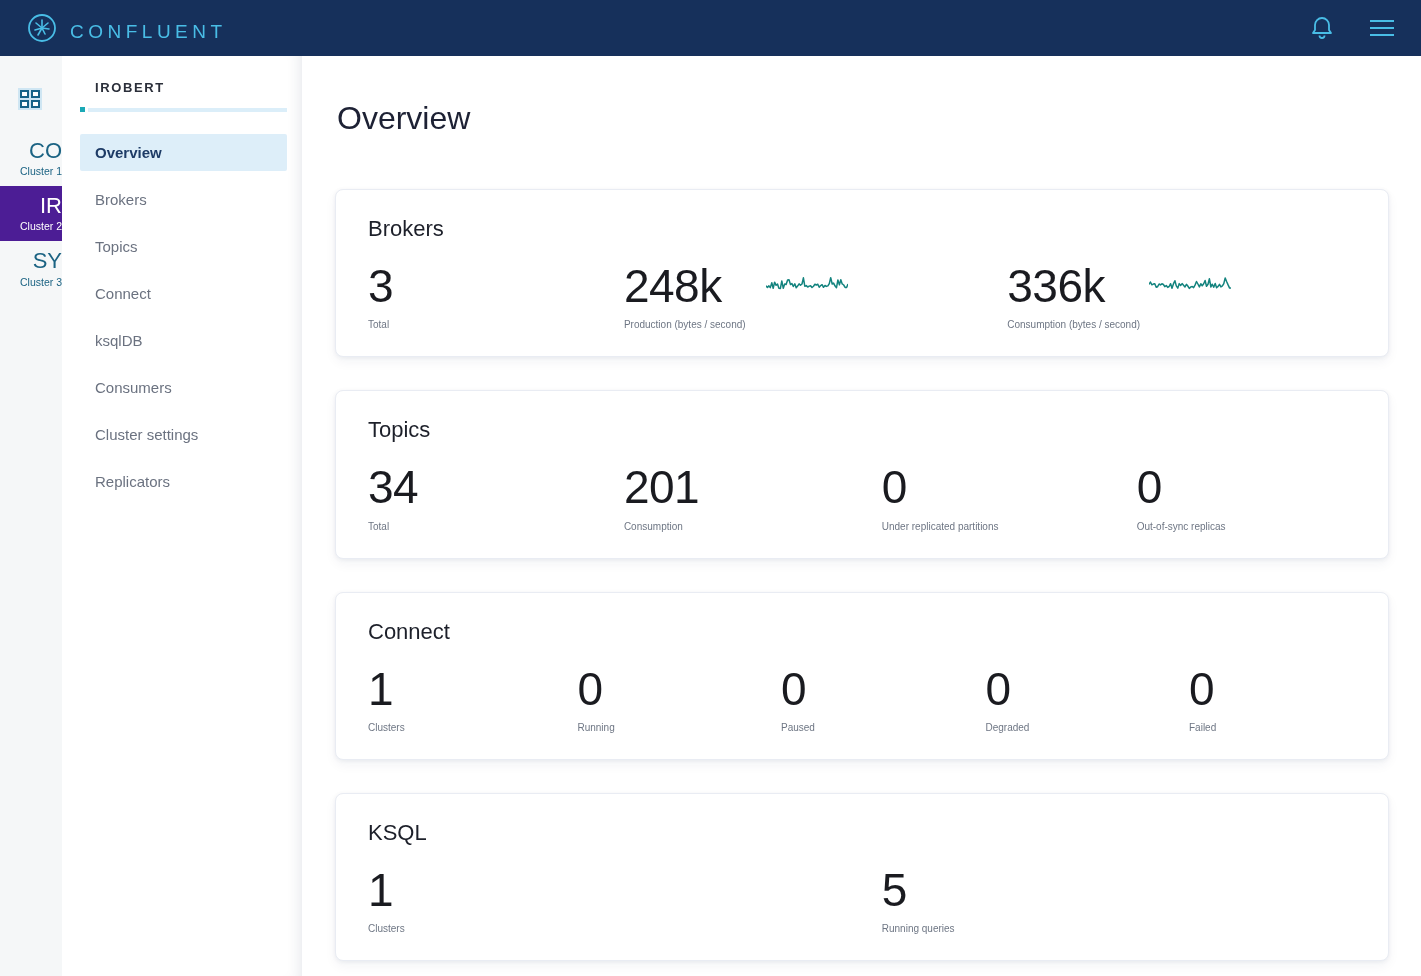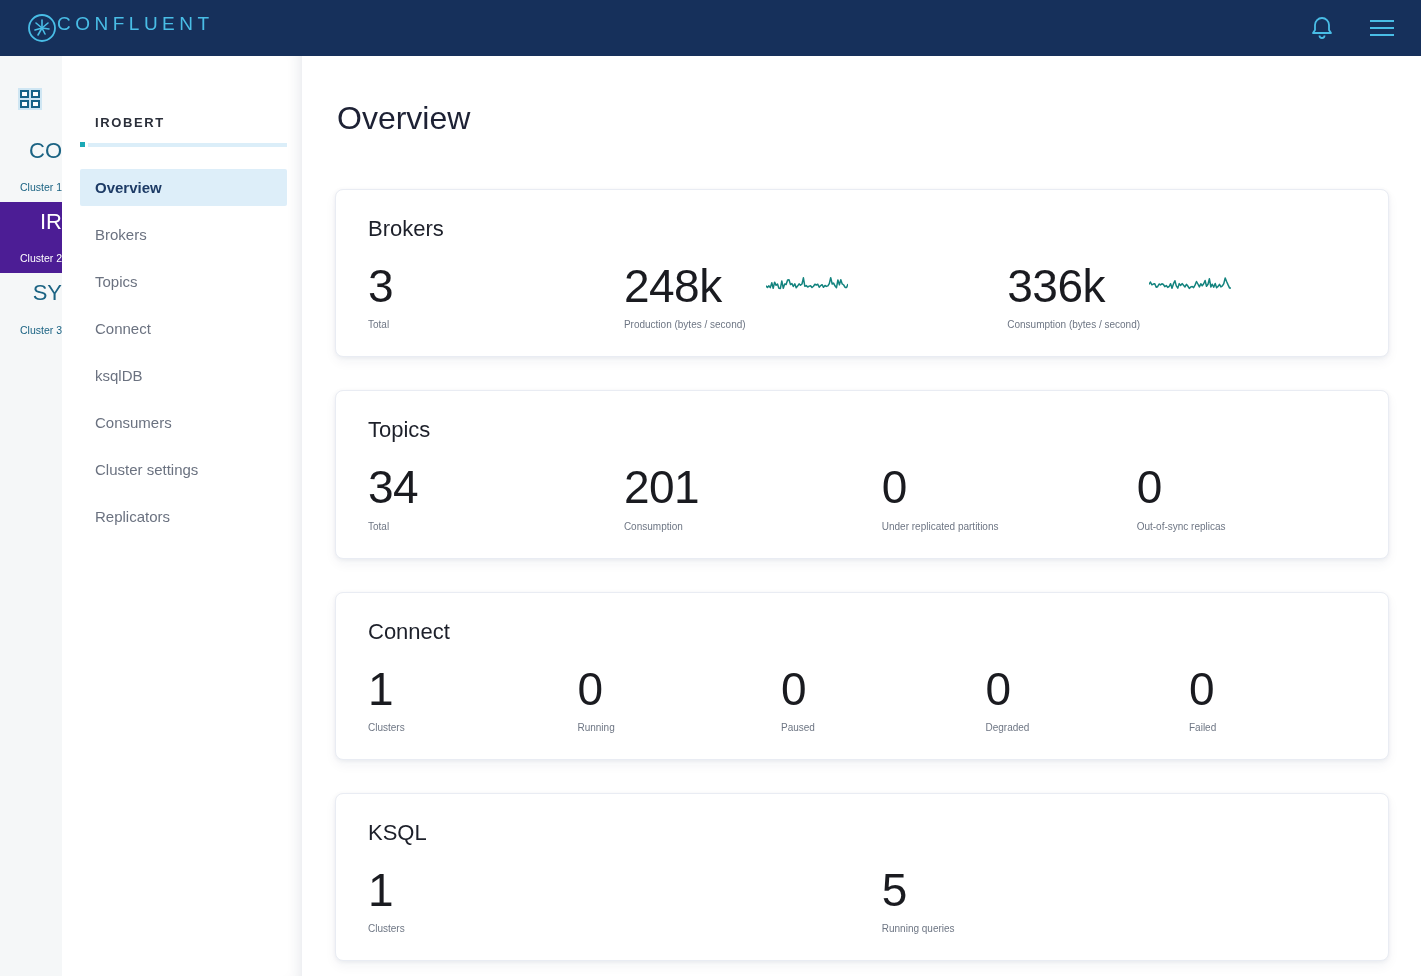--- a/index.html
+++ b/index.html
@@ -8,21 +8,21 @@
     width:1421px; height:976px; overflow:hidden;
     font-family:"Liberation Sans", sans-serif;
     background:#ffffff; color:#1d2134;
   }
 
   
   .topbar {
     height:56px; background:#16305b;
     display:flex; align-items:center; padding:0 27px;
   }
-  .brand { display:flex; align-items:flex-start; cursor:pointer; }
+  .brand { display:flex; align-items:flex-end; gap:13px; cursor:pointer; }
   .brand-text {
     color:#49bde6; font-size:19px; letter-spacing:4.5px; font-weight:400;
   }
   .topbar-right { margin-left:auto; display:flex; align-items:center; gap:36px; }
   .icon-btn { background:none; border:none; padding:0; cursor:pointer; display:flex; align-items:center; }
   .hamburger { display:flex; flex-direction:column; gap:5px; }
   .hamburger span { display:block; width:24px; height:2px; background:#49bde6; }
 
   
   .layout { display:flex; height:920px; }
@@ -33,29 +33,29 @@
     width:22px; height:21px; margin:0 auto 20px;
     display:grid; grid-template-columns:9px 9px; grid-template-rows:8px 8px; gap:2px;
     cursor:pointer;
   }
   .apps-icon i {
     display:block; border:2px solid #176287; background:#ffffff;
     outline:2px solid #cfe6f3;
   }
   .cluster { text-align:right; padding:8px 0 9px; cursor:pointer; }
   .cluster-initials { font-size:22px; line-height:1.1; color:#1b6383; }
-  .cluster-label { font-size:10.5px; color:#1b6383; margin-top:18px; }
+  .cluster-label { font-size:10.5px; color:#1b6383; margin-top:2px; }
   .cluster.selected { background:#4c1d95; }
   .cluster.selected .cluster-initials, .cluster.selected .cluster-label { color:#ffffff; }
 
   
   .sidebar {
     width:240px; flex:0 0 240px; background:#ffffff;
     box-shadow: inset -14px 0 16px -14px rgba(30,40,80,0.14);
-    padding:59px 0 0 18px;
+    padding:24px 0 0 18px;
   }
   .sidebar-title {
     margin:0 15px 12px 15px; font-size:13px; font-weight:bold;
     letter-spacing:1.6px; color:#2b2f3a;
   }
   .health-row { display:flex; align-items:center; margin-right:15px; }
   .health-tick { width:5px; height:5px; background:#1ba9b6; flex:0 0 5px; }
   .health-bar { flex:1; height:4px; background:#dbeef9; margin-left:3px; }
   .nav { margin-top:22px; }
   .nav-item {

